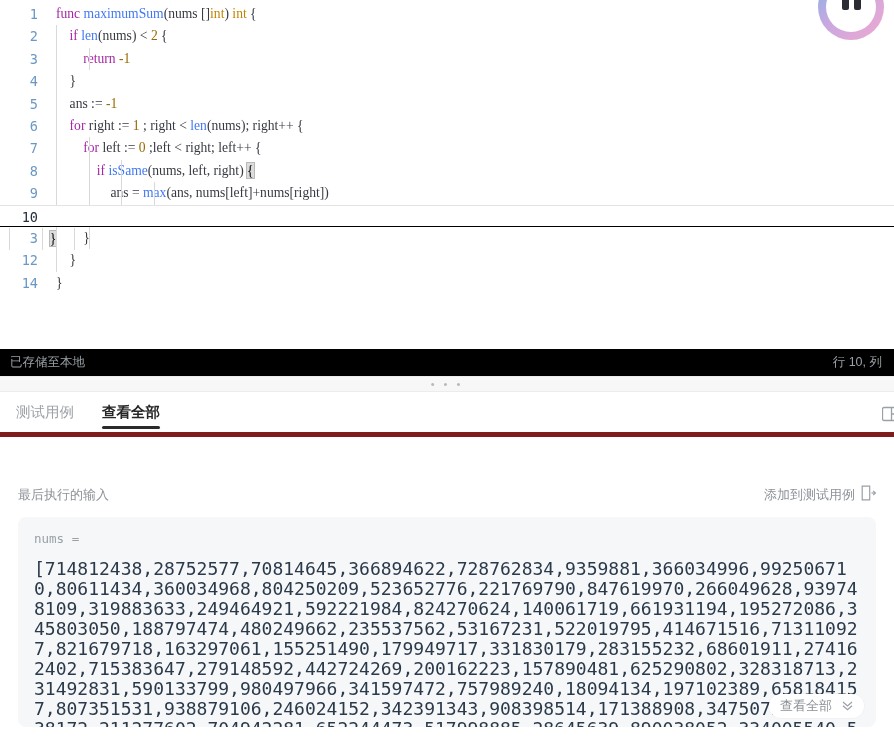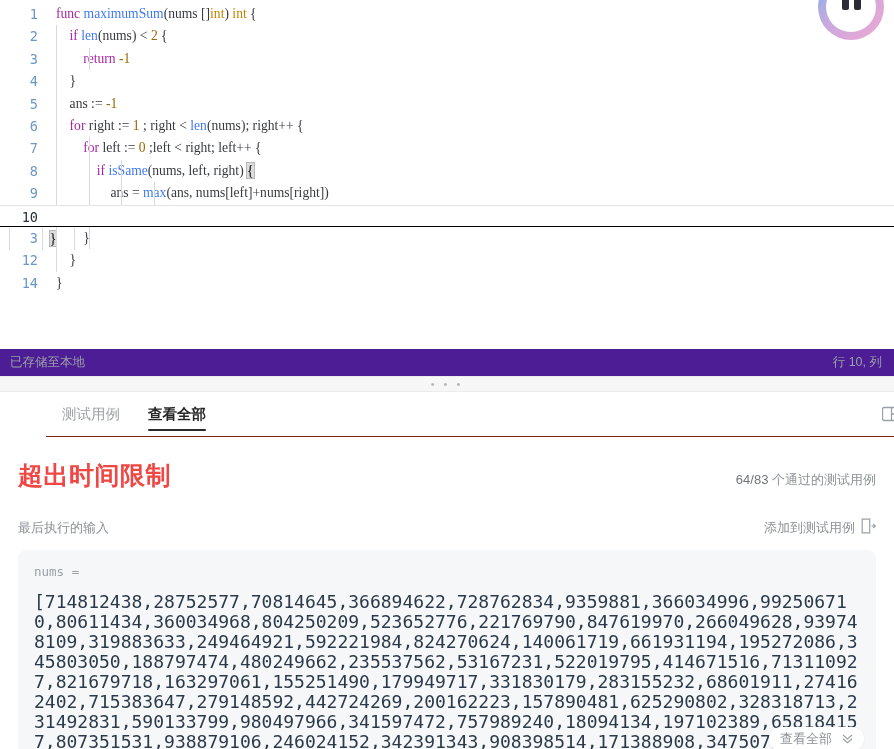--- a/index.html
+++ b/index.html
@@ -93,43 +93,43 @@
 
   
   #editor-status {
     height: 27px;
     display: flex;
     align-items: center;
     justify-content: space-between;
     padding: 0 12px 0 10px;
     font-size: 12.5px;
     color: #9aa0a6;
-    background: #4c1d95;
+    background: #000000;
   }
   #splitter {
     height: 16px;
     background: #f7f7f7;
     border-top: 1px solid #ececec;
     border-bottom: 1px solid #ececec;
     display: flex; align-items: center; justify-content: center;
     letter-spacing: 3px;
     color: #b7b7b7;
     font-size: 11px;
     line-height: 4px;
   }
 
   
   #tabbar {
     height: 45px;
     display: flex;
+    align-items: center;
     padding: 0 12px 0 16px;
-    border-bottom: 1px solid #7f1d1d;
-    background: #ffffff;
-    position: relative;
-    margin-left: 46px;
+    border-bottom: 5px solid #7f1d1d;
+    background: #ffffff;
+    position: relative;
   }
   .tab {
     font-size: 14.5px;
     color: #9ca1a6;
     margin-right: 28px;
     height: 45px;
     display: flex;
     align-items: center;
     position: relative;
   }
@@ -248,27 +248,20 @@
     <svg width="18" height="16" viewBox="0 0 18 16" fill="none">
       <rect x="0.5" y="1.5" width="16" height="13" rx="1.5" stroke="#9aa0a6" stroke-width="1.3"></rect>
       <line x1="9.5" y1="1.5" x2="9.5" y2="14.5" stroke="#9aa0a6" stroke-width="1.3"></line>
       <line x1="10" y1="8" x2="16" y2="8" stroke="#9aa0a6" stroke-width="1.3"></line>
     </svg>
   </span>
 </div>
 
 <div id="result-body">
 
-  <div id="result-head">
-    <div id="verdict">超出时间限制</div>
-    <div id="testcase-count">
-      <span class="num">64</span><span class="num">/</span><span class="num">83</span>
-      <span>个通过的测试用例</span>
-    </div>
-  </div>
 
   <div id="input-head">
     <div id="input-label">最后执行的输入</div>
     <div id="add-testcase">
       <span id="add-testcase-label">添加到测试用例</span>
       <span>
         <svg width="15" height="16" viewBox="0 0 15 16" fill="none">
           <path d="M1.2 1.2h7.5v13.6H1.2z" stroke="#9aa0a6" stroke-width="1.2"></path>
           <line x1="10.5" y1="8" x2="14.2" y2="8" stroke="#9aa0a6" stroke-width="1.2"></line>
           <path d="M12.2 5.8 14.4 8l-2.2 2.2" stroke="#9aa0a6" stroke-width="1.2" fill="none"></path>

